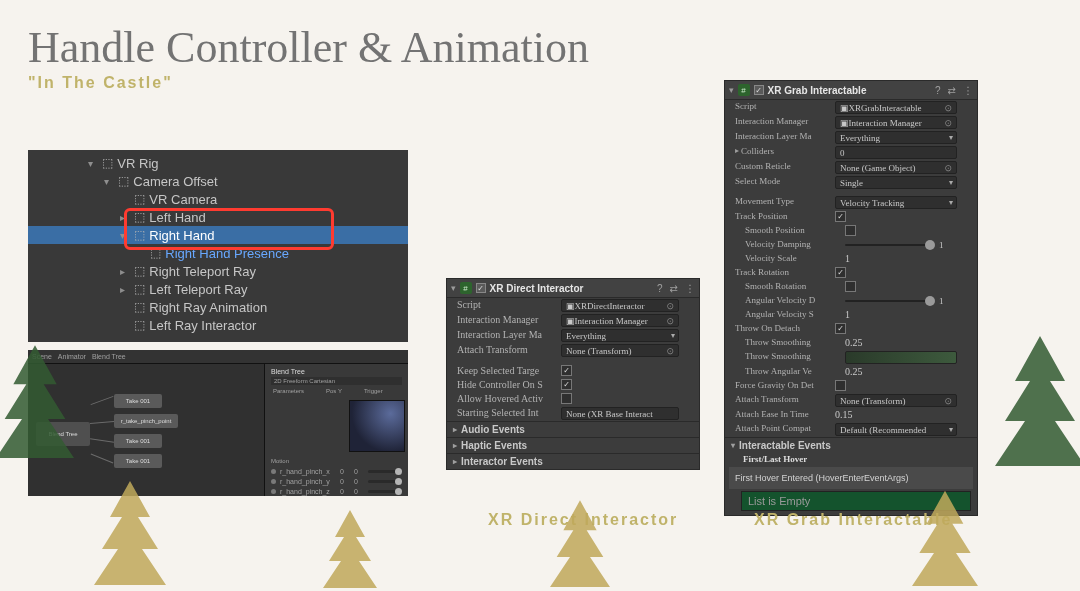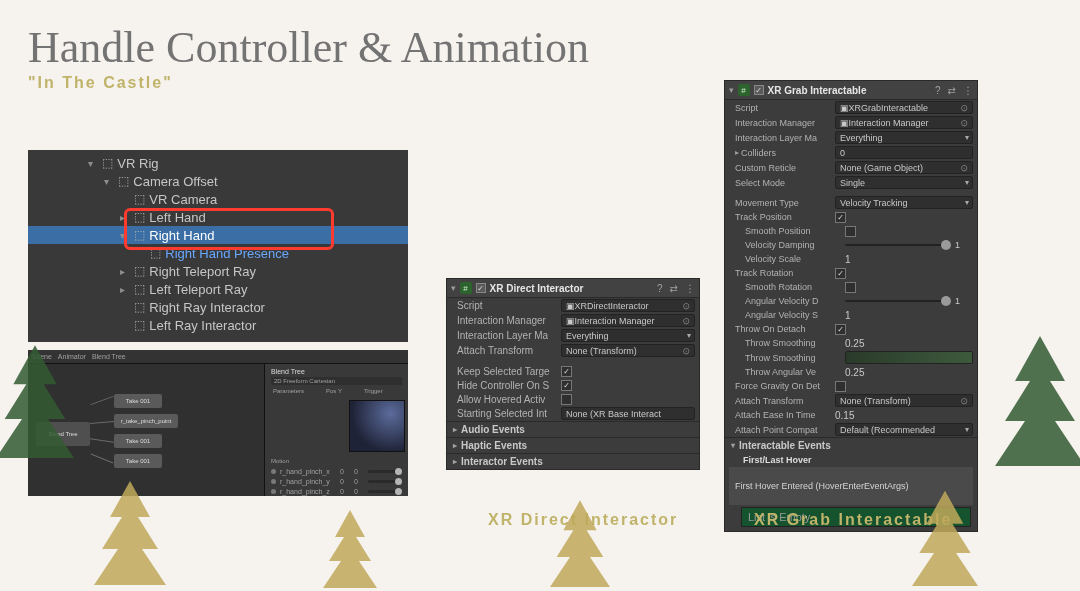--- a/index.html
+++ b/index.html
@@ -117,23 +117,24 @@
     display: flex; align-items: center; gap: 4px;
     background: #424242; padding: 3px 4px; border-bottom: 1px solid #2a2a2a;
   }
   .comp-head .fold { font-size:9px; color:#9b9b9b; }
   .comp-head .chk { width:10px; height:10px; border:1px solid #888; background:#5a5a5a; display:flex; align-items:center; justify-content:center; font-size:8px; color:#ddd;}
   .comp-head .icon { width:12px; height:12px; background:#2d642d; border-radius:2px; display:flex; align-items:center; justify-content:center; color:#c8e8c8; font-size:8px;}
   .comp-head .nm { font-weight:700; color:#e6e6e6; flex:1; }
   .comp-head .util { color:#a0a0a0; font-size:10px; margin-left:3px; }
 
   .field {
-    display: flex; align-items: center;
-    padding: 1px 4px 1px 10px;
+    display: flex; align-items: flex-start;
+    padding: 1px 20px 1px 10px;
     min-height: 14px;
+    font-family: Liberation Serif, serif;
   }
   .field.sub { padding-left: 20px; }
   .field .key { flex: 0 0 104px; color:#b2b2b2; white-space:nowrap; overflow:hidden; }
   #grab-panel .field .key { flex-basis: 100px; font-size:9px; }
   .field .val {
     flex: 1; display:flex; align-items:center; gap:3px;
   }
   .objref, .dropdown, .numbox {
     flex:1; height:13px; background:#2f2f2f; border:1px solid #222; border-radius:2px;
     display:flex; align-items:center; padding:0 4px; color:#c8c8c8; font-size:9px;
@@ -229,21 +230,21 @@
       <span class="lbl">Right Teleport Ray</span>
     </div>
     <div class="hnode" style="--indent: 92px;">
       <span class="arrow">▸</span>
       <span class="cube">⬚</span>
       <span class="lbl">Left Teleport Ray</span>
     </div>
     <div class="hnode" style="--indent: 92px;">
       <span class="arrow"></span>
       <span class="cube">⬚</span>
-      <span class="lbl">Right Ray Interactor</span>
+      <span class="lbl">Right Ray Animation</span>
     </div>
     <div class="hnode" style="--indent: 92px;">
       <span class="arrow"></span>
       <span class="cube">⬚</span>
       <span class="lbl">Left Ray Interactor</span>
     </div>
     <div class="redbox"></div>
 </div>
 
 <div class="animator">
@@ -575,21 +576,21 @@
       </div>
     </div>
 
   <div class="section">
       <span class="fold">▾</span>
       <span>Interactable Events</span>
     </div>
   <div class="field sub" style="padding-left:18px">
       <div class="key" style="font-weight:600; color:#ddd; flex-basis:auto">First/Last Hover</div>
     </div>
-  <div style="margin:0 4px; background:#4a4a4a; padding:14px 6px; font-size:9px; color:#d3d3d3">First Hover Entered (HoverEnterEventArgs)</div>
+  <div style="margin:0 4px; background:#4a4a4a; padding:6px 6px; font-size:9px; color:#d3d3d3">First Hover Entered (HoverEnterEventArgs)</div>
   <div class="listbox">List is Empty</div>
 </div>
 
 <div id="cap-direct" class="caption">XR Direct Interactor</div>
 <div id="cap-grab" class="caption">XR Grab Interactable</div>
 
 <div class="tree" style="left:-10px; width:90px; height:130px; bottom:120px">
   <svg class="pine" viewBox="0 0 40 60">
       <path fill="#335b32" d="M20 2 30 20 24 20 34 36 26 36 38 54 2 54 14 36 6 36 16 20 10 20z"></path>
     </svg>

